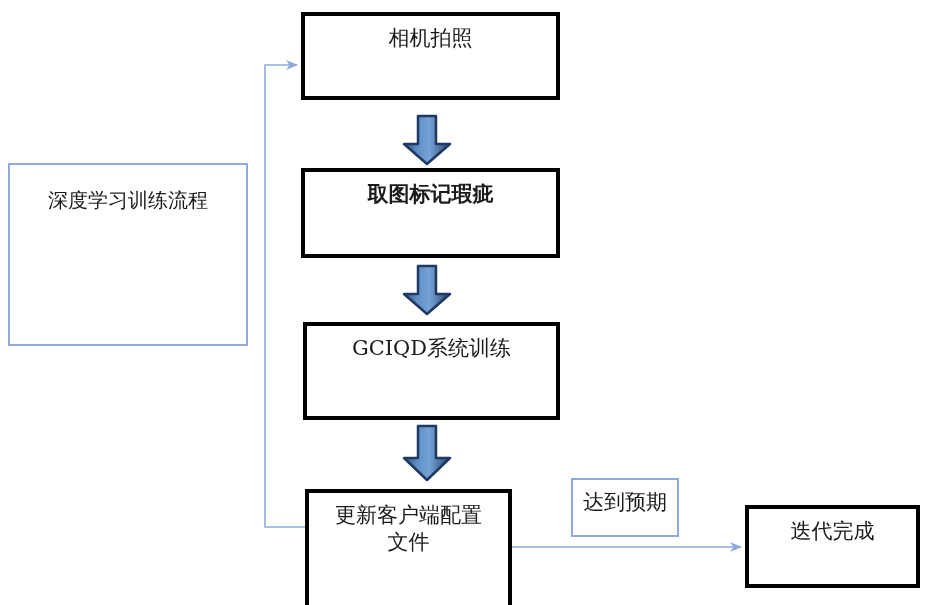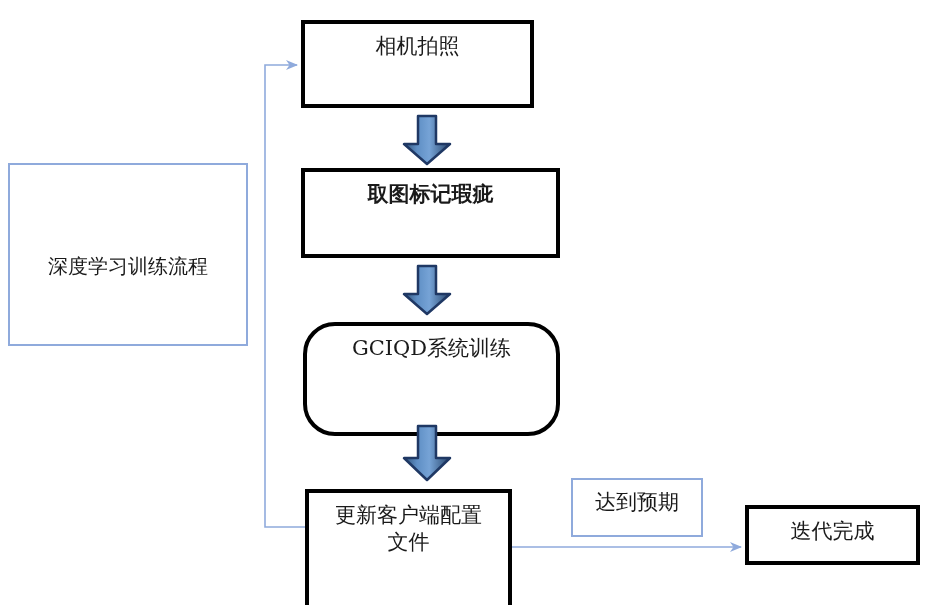--- a/index.html
+++ b/index.html
@@ -42,21 +42,21 @@
     align-items: flex-start;
   }
   .node.top-text .label {
     padding-top: 9px;
   }
 
   
   #note-box {
     flex-direction: column;
     align-items: center;
-    justify-content: center;
+    justify-content: space-between;
   }
   #note-box .label {
     font-size: 20px;
     line-height: 1.3;
   }
   #note-box .note-line-1 { padding-top: 22px; }
   #note-box .note-line-2 { padding-top: 22px; }
 
   
   .block-arrow {
@@ -87,42 +87,42 @@
 
     <path d="M 305 527 L 265 527 L 265 65 L 297 65" fill="none" stroke="#8FAADC" stroke-width="1.6" marker-end="url(#thin-arrowhead)"></path>
 
     <path d="M 512 547 L 741 547" fill="none" stroke="#8FAADC" stroke-width="1.6" marker-end="url(#thin-arrowhead)"></path>
   </svg>
 
   <div class="node thin" id="note-box" style="left:8px; top:163px; width:240px; height:183px;">
     <div class="label note-line-1">深度学习训练流程</div>
   </div>
 
-  <div class="node thick top-text" style="left:301px; top:20px; width:233px; height:88px;">
+  <div class="node thick top-text" style="left:301px; top:12px; width:259px; height:88px;">
     <div class="label">相机拍照</div>
   </div>
 
   <div class="node thick top-text" style="left:301px; top:168px; width:259px; height:90px;font-weight:bold;">
     <div class="label">取图标记瑕疵</div>
   </div>
 
-  <div class="node thick top-text" style="left:303px; top:322px; width:257px; height:114px;border-radius:32px;">
+  <div class="node thick top-text" style="left:303px; top:322px; width:257px; height:98px;">
     <div class="label">GCIQD系统训练</div>
   </div>
 
   <div class="node thick top-text" style="left:305px; top:489px; width:207px; height:126px;">
     <div class="label">更新客户端配置
 文件</div>
   </div>
 
-  <div class="node thin top-text" style="left:571px; top:478px; width:132px; height:59px;">
+  <div class="node thin top-text" style="left:571px; top:478px; width:108px; height:59px;">
     <div class="label">达到预期</div>
   </div>
 
-  <div class="node thick top-text" style="left:745px; top:505px; width:175px; height:60px;">
+  <div class="node thick top-text" style="left:745px; top:505px; width:175px; height:83px;">
     <div class="label">迭代完成</div>
   </div>
 
   <svg class="block-arrow" style="left:401px; top:114px;" width="52" height="52" viewBox="0 0 52 52" xmlns="http://www.w3.org/2000/svg">
     <defs>
       <linearGradient id="ag1" x1="0" y1="0" x2="1" y2="0">
         <stop offset="0%" stop-color="#2E5077"></stop>
         <stop offset="28%" stop-color="#5E8EC4"></stop>
         <stop offset="55%" stop-color="#76A3D6"></stop>
         <stop offset="100%" stop-color="#27456B"></stop>

